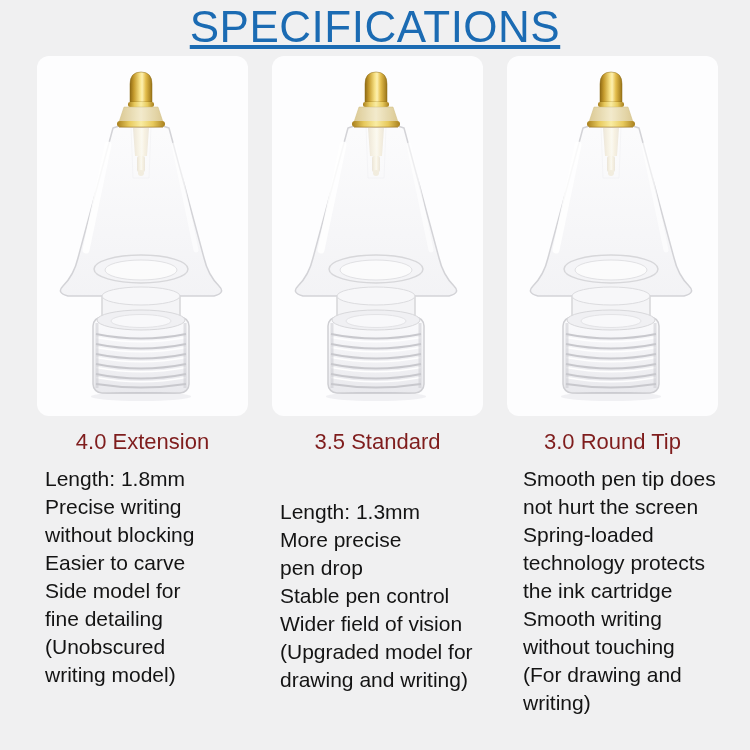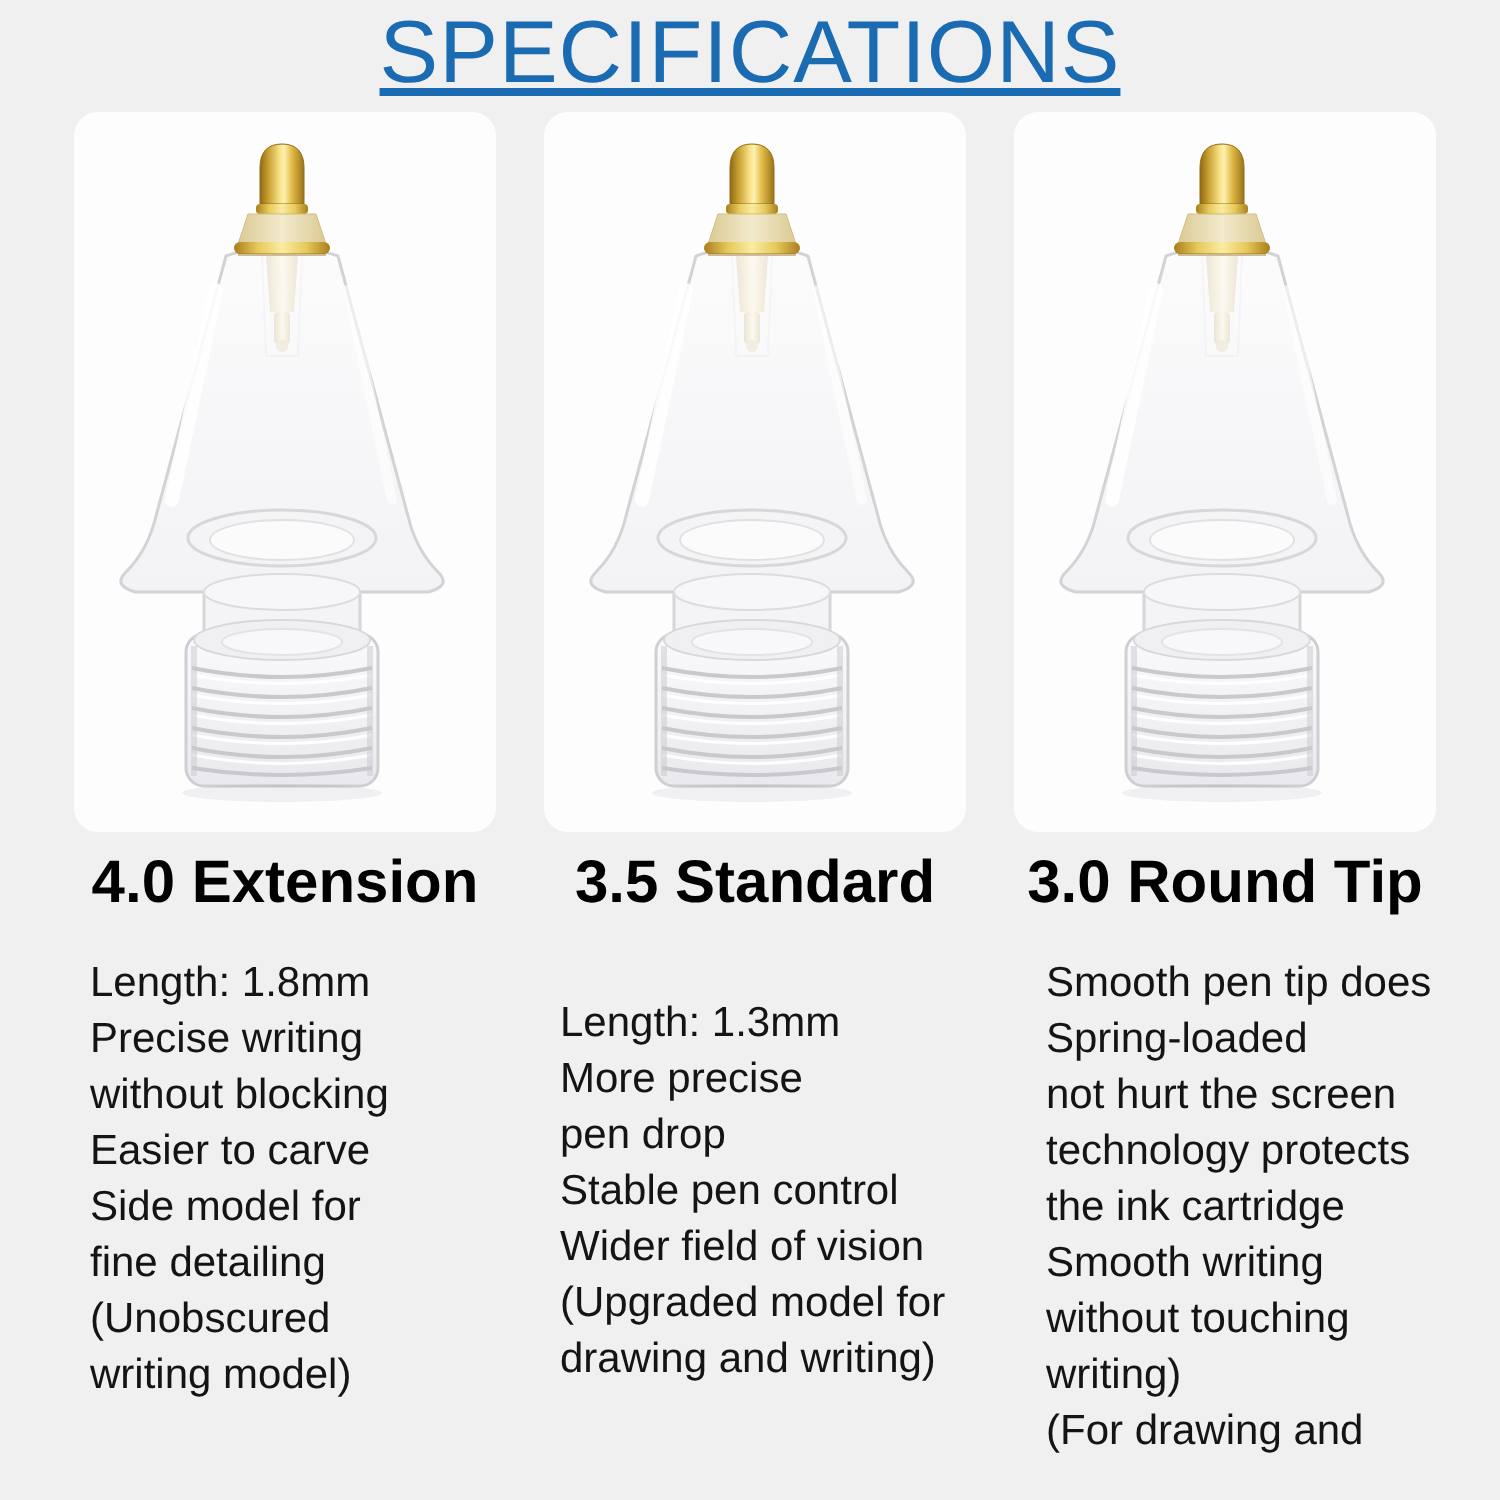--- a/index.html
+++ b/index.html
@@ -44,32 +44,31 @@
     align-items: flex-start;
     padding-top: 4px;
   }
   svg.nib {
     width: 210px;
     height: 350px;
     display: block;
   }
   .product-name {
     text-align: center;
-    font-size: 30px;
+    font-size: 22px;
     line-height: 35px;
-    color: #000000;
+    color: #7f1d1d;
     margin-top: 8px;
     white-space: nowrap;
-    font-weight: bold;
   }
   .product-specs {
     font-size: 21px;
     line-height: 28px;
     color: #141414;
-    margin-top: 19px;
+    margin-top: 6px;
     padding-left: 8px;
   }
   .product-col:nth-child(2) .product-specs { margin-top: 39px; }
   .product-col:nth-child(3) .product-specs { padding-left: 16px; }
   .spec-line {
     white-space: nowrap;
     overflow: visible;
   }
 </style>
 </head>
@@ -263,23 +262,23 @@
         <path d="M92,42 L92,24 Q92,12 103,12 Q114,12 114,24 L114,42 Z" fill="url(#goldH)" stroke="#8f6c16" stroke-width="0.5"></path>
         <rect x="90" y="42" width="26" height="5" rx="2" fill="url(#goldRing)"></rect>
         <path d="M86,47 L120,47 L125,62 L81,62 Z" fill="url(#collarGrad)" opacity="0.92" stroke="#cdb978" stroke-width="0.5"></path>
         <rect x="79" y="61" width="48" height="6" rx="3" fill="url(#goldRing)"></rect>
         <rect x="81" y="66.5" width="44" height="1.5" fill="rgba(150,110,30,0.45)"></rect>
       </svg>
     </div>
     <div class="product-name">3.0 Round Tip</div>
     <div class="product-specs">
         <div class="spec-line">Smooth pen tip does</div>
+        <div class="spec-line">not hurt the screen</div>
         <div class="spec-line">Spring-loaded</div>
-        <div class="spec-line">not hurt the screen</div>
         <div class="spec-line">technology protects</div>
         <div class="spec-line">the ink cartridge</div>
         <div class="spec-line">Smooth writing</div>
         <div class="spec-line">without touching</div>
+        <div class="spec-line">(For drawing and</div>
         <div class="spec-line">writing)</div>
-        <div class="spec-line">(For drawing and</div>
       </div>
   </div>
   </div>
 
 </body></html>

